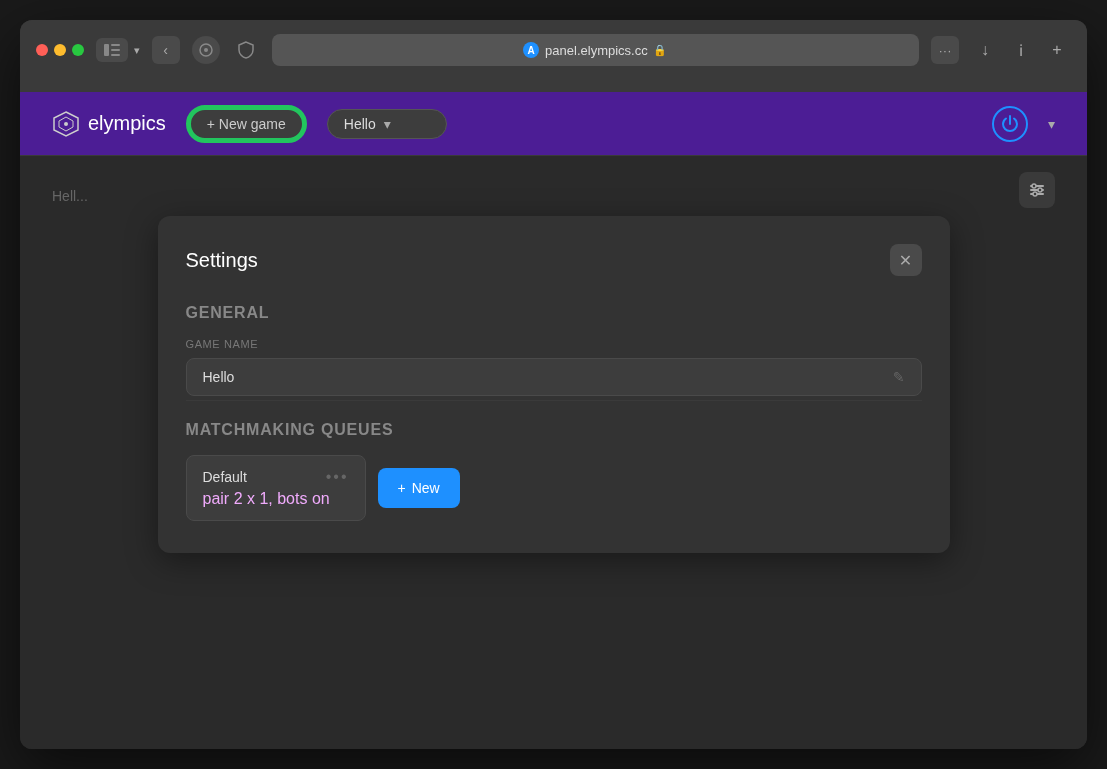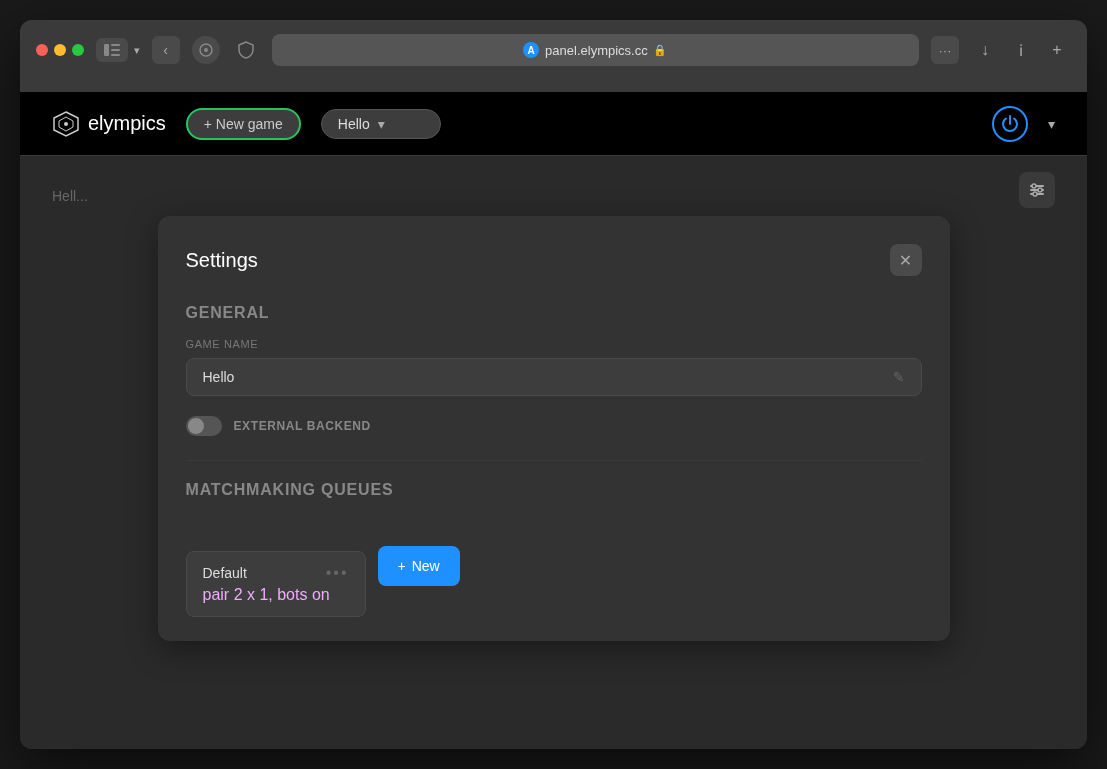--- a/index.html
+++ b/index.html
@@ -147,21 +147,21 @@
     .app-content {
       flex: 1;
       background: #2a2a2a;
       display: flex;
       flex-direction: column;
       overflow: hidden;
     }
 
     
     .app-header {
-      background: #000000;
+      background: #4c1d95;
       height: 64px;
       display: flex;
       align-items: center;
       padding: 0 32px;
       gap: 20px;
       border-bottom: 1px solid #3a3a3a;
       flex-shrink: 0;
     }
 
     .logo {
@@ -174,21 +174,21 @@
     }
 
     .logo-icon {
       width: 28px;
       height: 28px;
       color: #ccc;
     }
 
     .new-game-btn {
       background: #3d3d3d;
-      border: 2px solid #22c55e;
+      border: 5px solid #22c55e;
       border-radius: 20px;
       padding: 6px 16px;
       color: #ccc;
       font-size: 14px;
       cursor: pointer;
       display: flex;
       align-items: center;
       gap: 6px;
     }
 
@@ -258,21 +258,21 @@
       cursor: pointer;
     }
 
     
     .settings-modal {
       background: #333333;
       border-radius: 12px;
       width: 792px;
       margin: 40px auto 0;
       position: relative;
-      padding: 28px 28px 24px;
+      padding: 28px 28px 32px;
       box-shadow: 0 8px 32px rgba(0,0,0,0.4);
     }
 
     .modal-header {
       display: flex;
       align-items: center;
       justify-content: space-between;
       margin-bottom: 28px;
     }
 
@@ -299,21 +299,20 @@
     .section-label {
       color: #888;
       font-size: 16px;
       font-weight: 600;
       letter-spacing: 0.8px;
       text-transform: uppercase;
       margin-bottom: 16px;
     }
 
     .field-group {
-      margin-bottom: 20px;
     }
 
     .field-label {
       color: #777;
       font-size: 11px;
       font-weight: 500;
       letter-spacing: 0.6px;
       text-transform: uppercase;
       margin-bottom: 8px;
     }
@@ -395,21 +394,20 @@
     }
 
     .queue-card {
       background: #3d3d3d;
       border: 1px solid #4a4a4a;
       border-radius: 8px;
       padding: 12px 16px;
       min-width: 180px;
       cursor: pointer;
       position: relative;
-      margin-top: 36px;
     }
 
     .queue-card-header {
       display: flex;
       align-items: center;
       justify-content: space-between;
       margin-bottom: 4px;
     }
 
     .queue-name {
@@ -560,26 +558,20 @@
           <div class="field-label">GAME NAME</div>
           <div class="field-input">
             <span class="field-input-text">Hello</span>
             <span class="field-action-icon">✎</span>
           </div>
         </div>
 
         <div class="field-group">
         </div>
 
-        <div class="toggle-row">
-          <div class="toggle">
-            <div class="toggle-knob"></div>
-          </div>
-          <span class="toggle-label">EXTERNAL BACKEND</span>
-        </div>
 
         <div class="divider"></div>
 
         <div class="queues-section">
           <div class="section-label">MATCHMAKING QUEUES</div>
           <div class="queues-list">
 
             <div class="queue-card">
               <div class="queue-card-header">
                 <span class="queue-name">Default</span>

